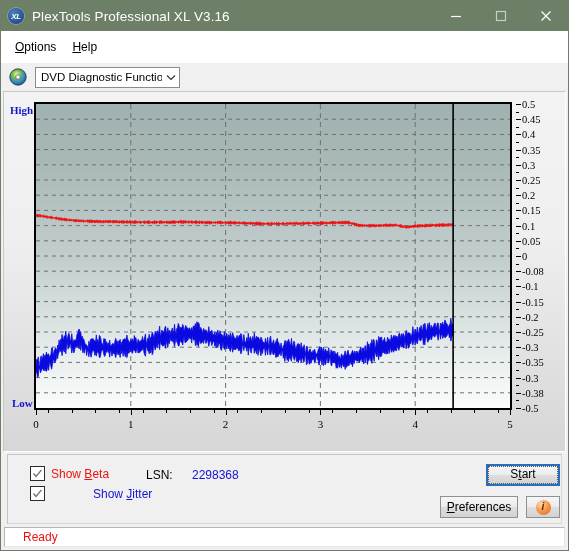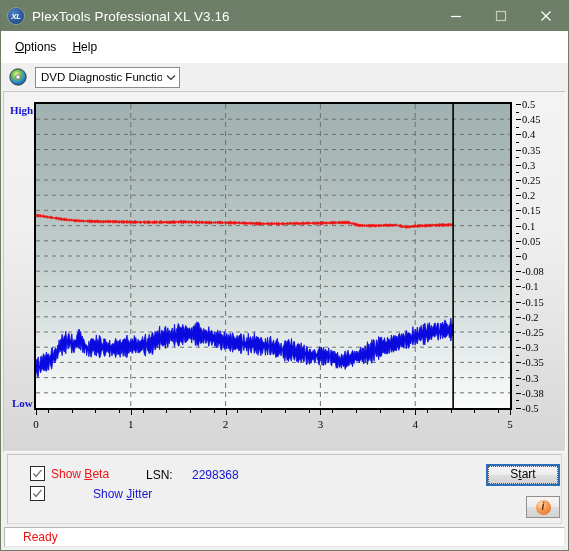--- a/index.html
+++ b/index.html
@@ -484,20 +484,23 @@
       </span>
       <span class="lbl-jitter">Show <u>J</u>itter</span>
     </div>
 
     <div class="lsn-label">LSN:</div>
     <div class="lsn-value">2298368</div>
 
     <div class="btn btn-start">
       <span class="inner">S<u>t</u>art</span>
     </div>
+    <div class="btn btn-prefs">
+      <span><u>P</u>references</span>
+    </div>
     <div class="btn btn-info">
       <span class="info-ball">i</span>
     </div>
   </div>
 
   <div class="statusbar">
     <span class="status-text">Ready</span>
   </div>
 
 </div>

